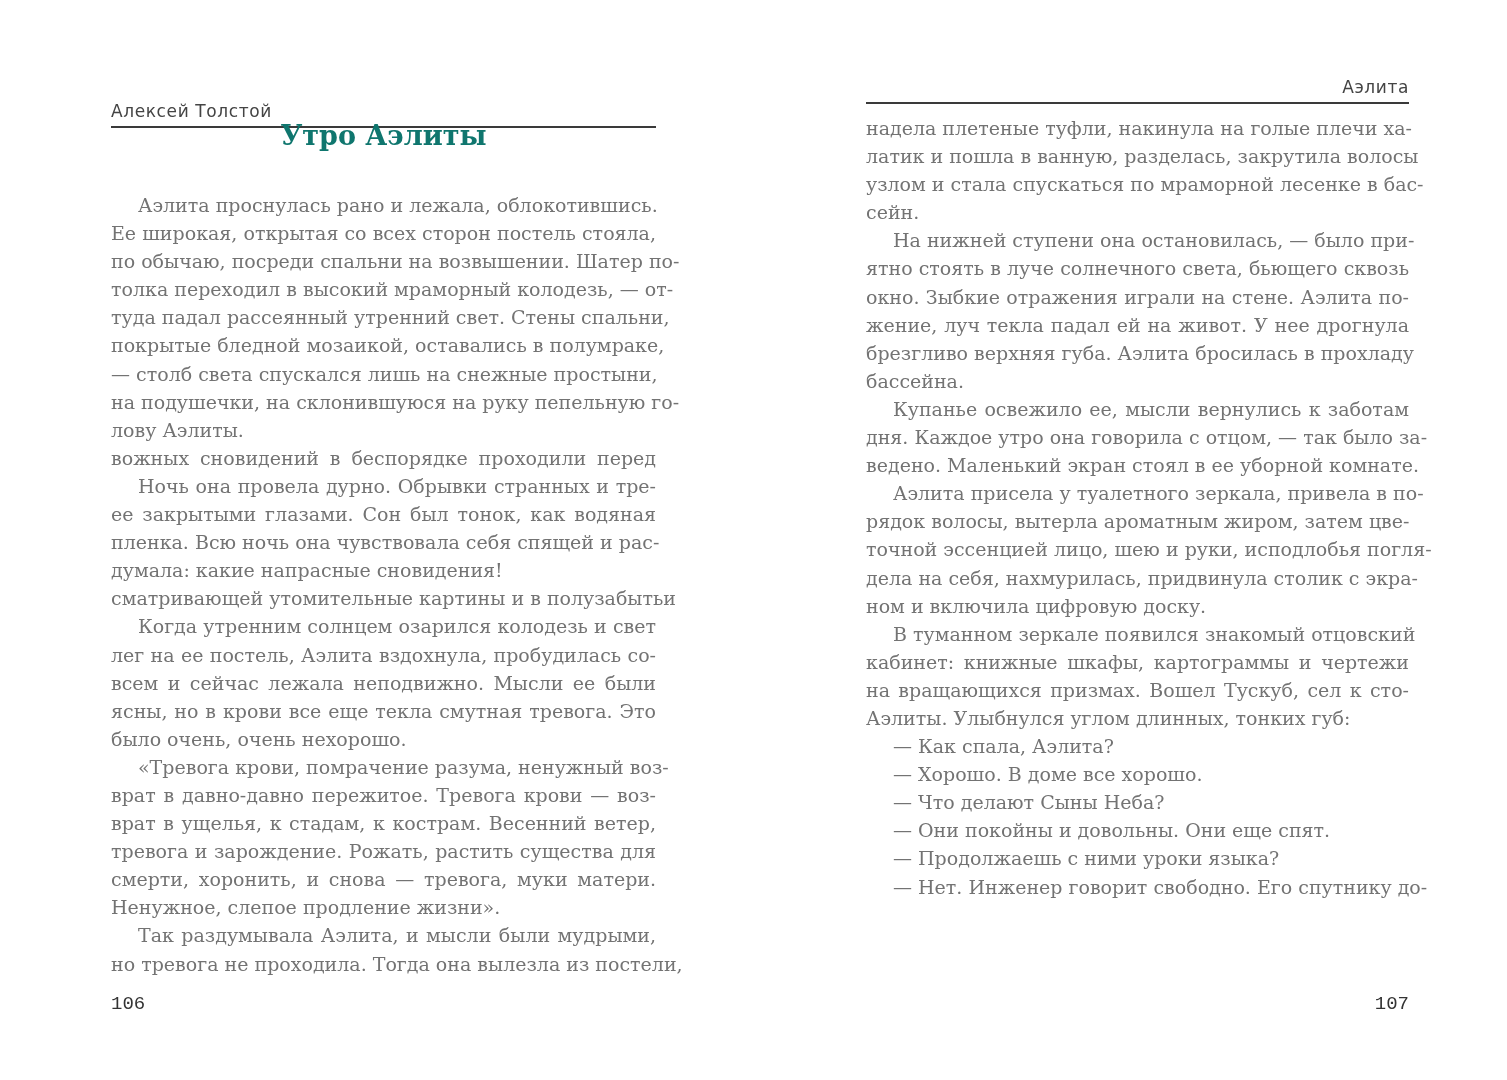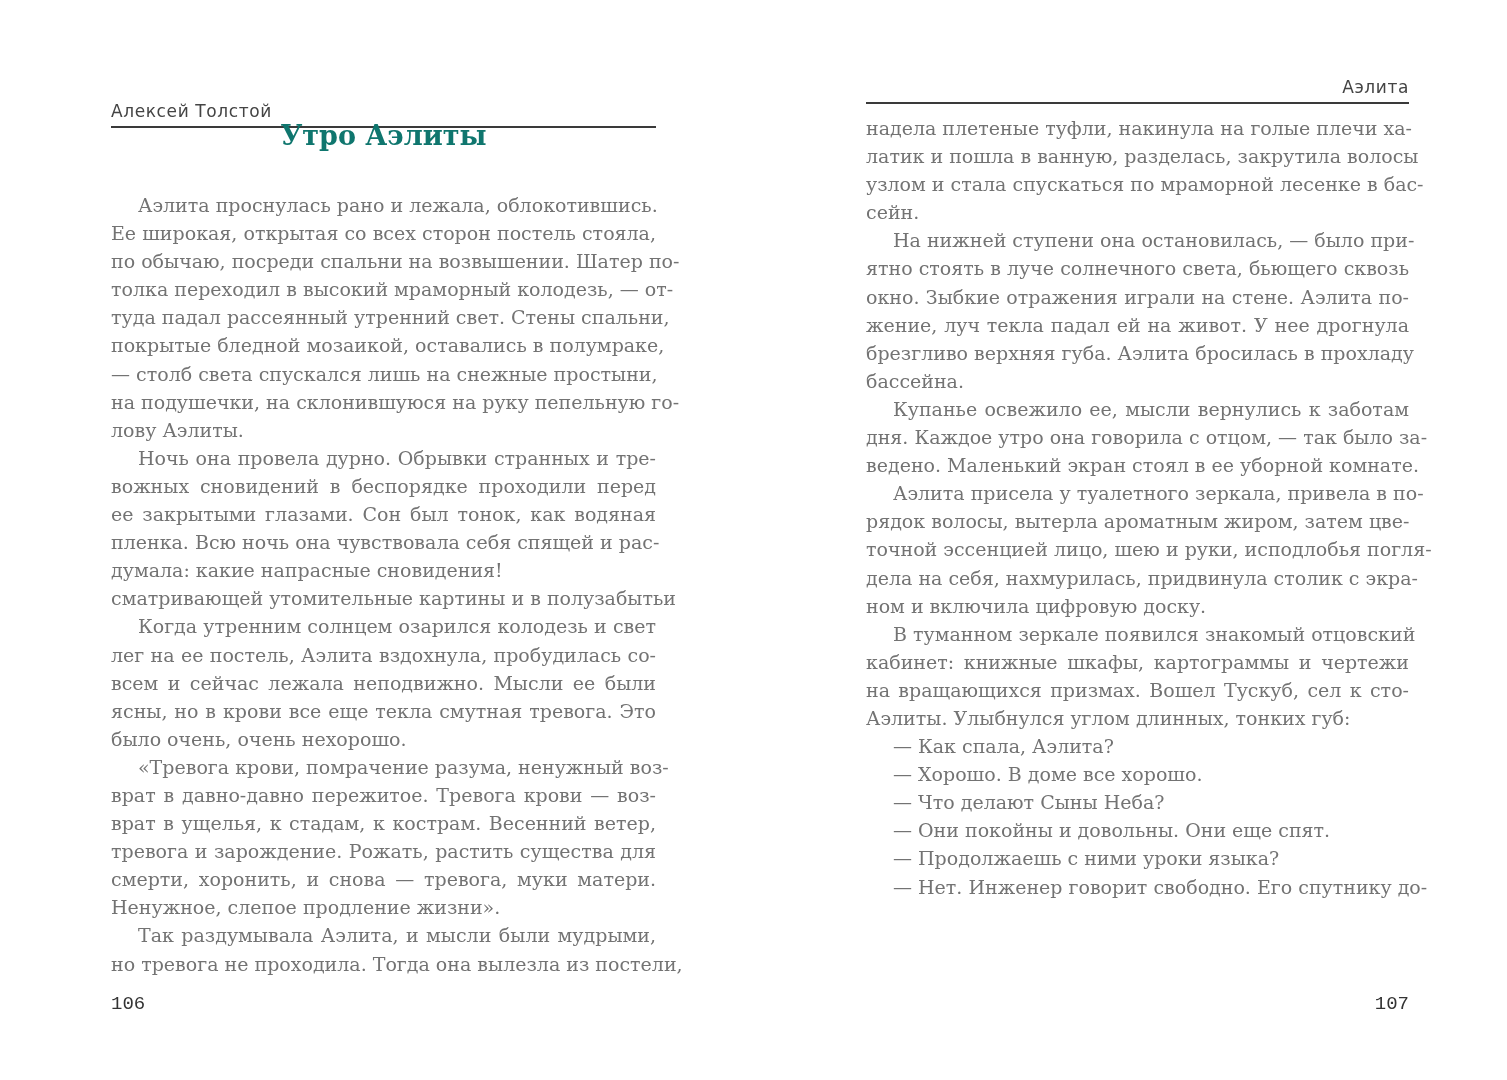--- a/index.html
+++ b/index.html
@@ -98,22 +98,22 @@
   <div class="text-block" id="left-text">
       <span class="line indent">Аэлита проснулась рано и лежала, облокотившись.</span>
       <span class="line">Ее широкая, открытая со всех сторон постель стояла,</span>
       <span class="line">по обычаю, посреди спальни на возвышении. Шатер по-</span>
       <span class="line">толка переходил в высокий мраморный колодезь, — от-</span>
       <span class="line">туда падал рассеянный утренний свет. Стены спальни,</span>
       <span class="line">покрытые бледной мозаикой, оставались в полумраке,</span>
       <span class="line">— столб света спускался лишь на снежные простыни,</span>
       <span class="line">на подушечки, на склонившуюся на руку пепельную го-</span>
       <span class="line last">лову Аэлиты.</span>
+      <span class="line">вожных сновидений в беспорядке проходили перед</span>
       <span class="line indent">Ночь она провела дурно. Обрывки странных и тре-</span>
-      <span class="line">вожных сновидений в беспорядке проходили перед</span>
       <span class="line">ее закрытыми глазами. Сон был тонок, как водяная</span>
       <span class="line">пленка. Всю ночь она чувствовала себя спящей и рас-</span>
       <span class="line last">думала: какие напрасные сновидения!</span>
       <span class="line">сматривающей утомительные картины и в полузабытьи</span>
       <span class="line indent">Когда утренним солнцем озарился колодезь и свет</span>
       <span class="line">лег на ее постель, Аэлита вздохнула, пробудилась со-</span>
       <span class="line">всем и сейчас лежала неподвижно. Мысли ее были</span>
       <span class="line">ясны, но в крови все еще текла смутная тревога. Это</span>
       <span class="line last">было очень, очень нехорошо.</span>
       <span class="line indent">«Тревога крови, помрачение разума, ненужный воз-</span>

